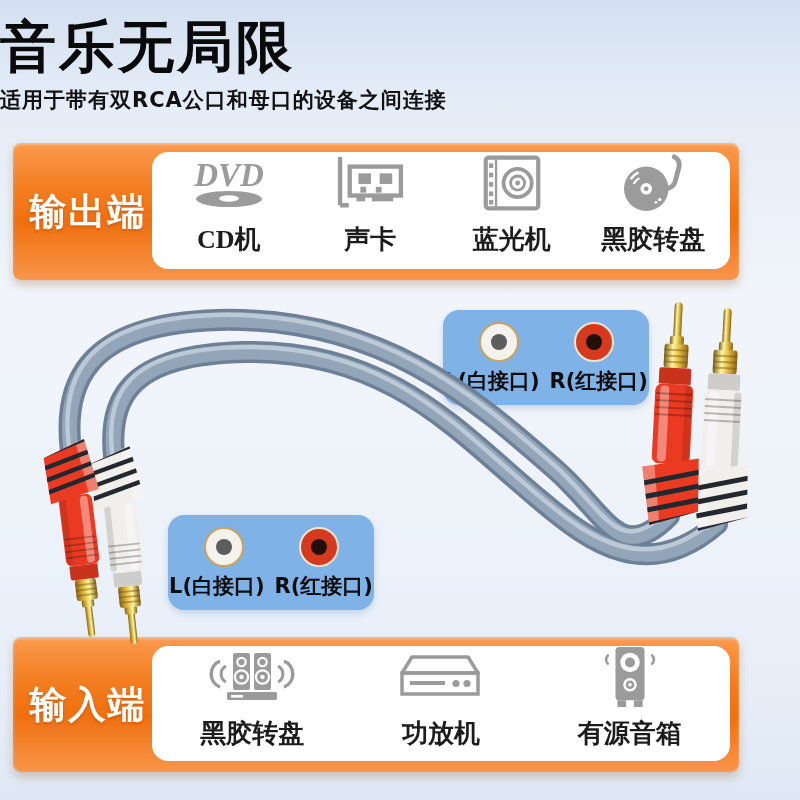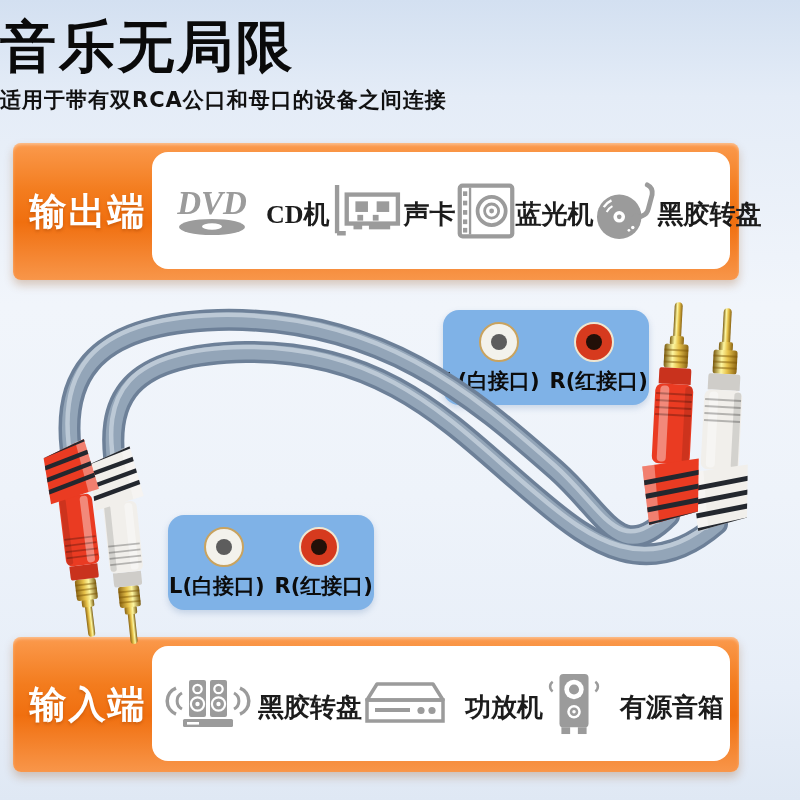--- a/index.html
+++ b/index.html
@@ -13,21 +13,21 @@
   
   .banner{position:absolute;left:13px;width:726px;border-radius:8px;
     background:linear-gradient(180deg,#fb9a4d 0%,#f37c1e 35%,#f06f0f 58%,#f8964a 100%);
     box-shadow:0 5px 10px rgba(150,80,20,.28), inset 0 2px 3px rgba(255,255,255,.35);z-index:2;font-family:Liberation Serif, serif;}
   .banner.output{top:143px;height:137px;}
   .banner.input{top:637px;height:135px;}
   .banner-label{position:absolute;left:0;top:0;bottom:0;width:150px;display:flex;align-items:center;justify-content:center;
     color:#fff;font-size:37px;font-weight:800;letter-spacing:2px;text-shadow:0 2px 3px rgba(150,60,0,.35);}
   .white-box{position:absolute;left:139px;right:9px;top:9px;bottom:11px;background:#fff;border-radius:16px;
     display:flex;align-items:stretch;justify-content:space-around;padding:0 6px;}
-  .device{flex:1;display:flex;flex-direction:row;align-items:center;justify-content:space-between;}
+  .device{flex:1;display:flex;flex-direction:column;align-items:center;justify-content:flex-start;}
   .device .icon{height:62px;display:flex;align-items:center;justify-content:center;}
   .device .dev-label{font-size:26px;color:#1c1c1c;font-weight:600;margin-top:8px;white-space:nowrap;}
   .gray-ic{color:#9b9b9b;}
   
   .port-box{position:absolute;width:206px;height:95px;background:#7fb2e7;border-radius:16px;z-index:2;
     display:flex;flex-direction:column;align-items:center;justify-content:center;box-shadow:0 3px 6px rgba(80,120,170,.25);}
   .port-box.upper{left:443px;top:310px;}
   .port-box.lower{left:168px;top:515px;}
   .ports-row{display:flex;gap:55px;margin-top:2px;}
   .port{width:36px;height:36px;border-radius:50%;position:relative;}

